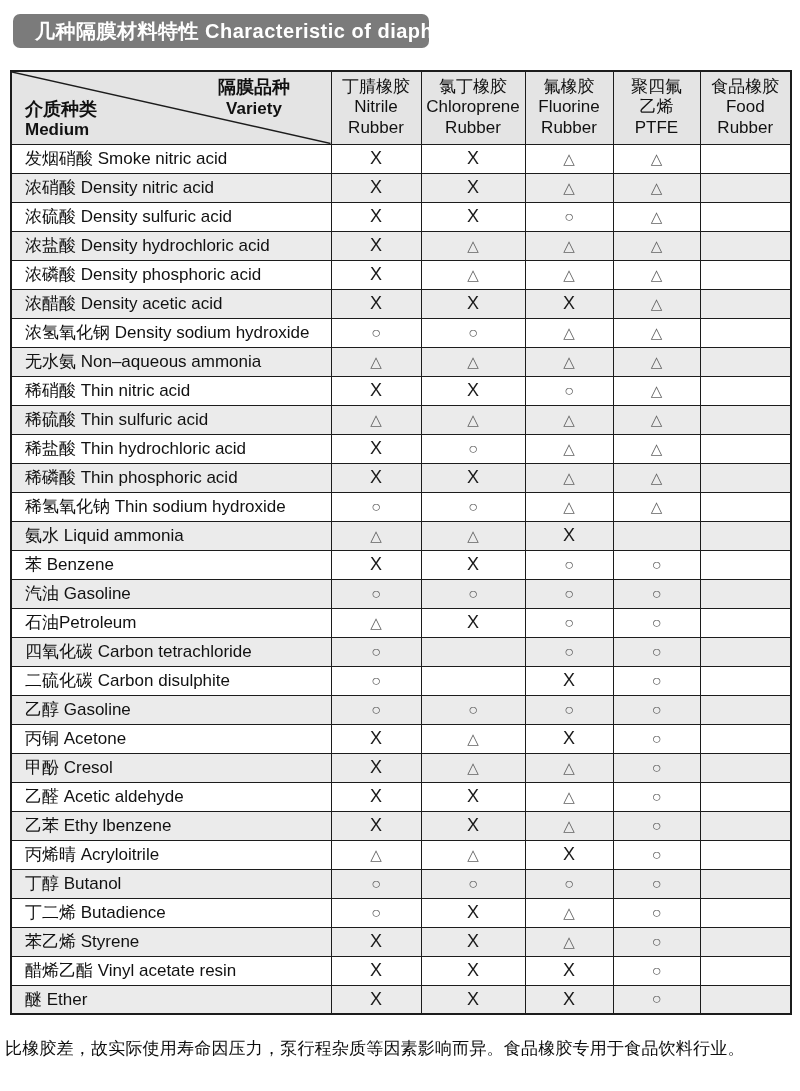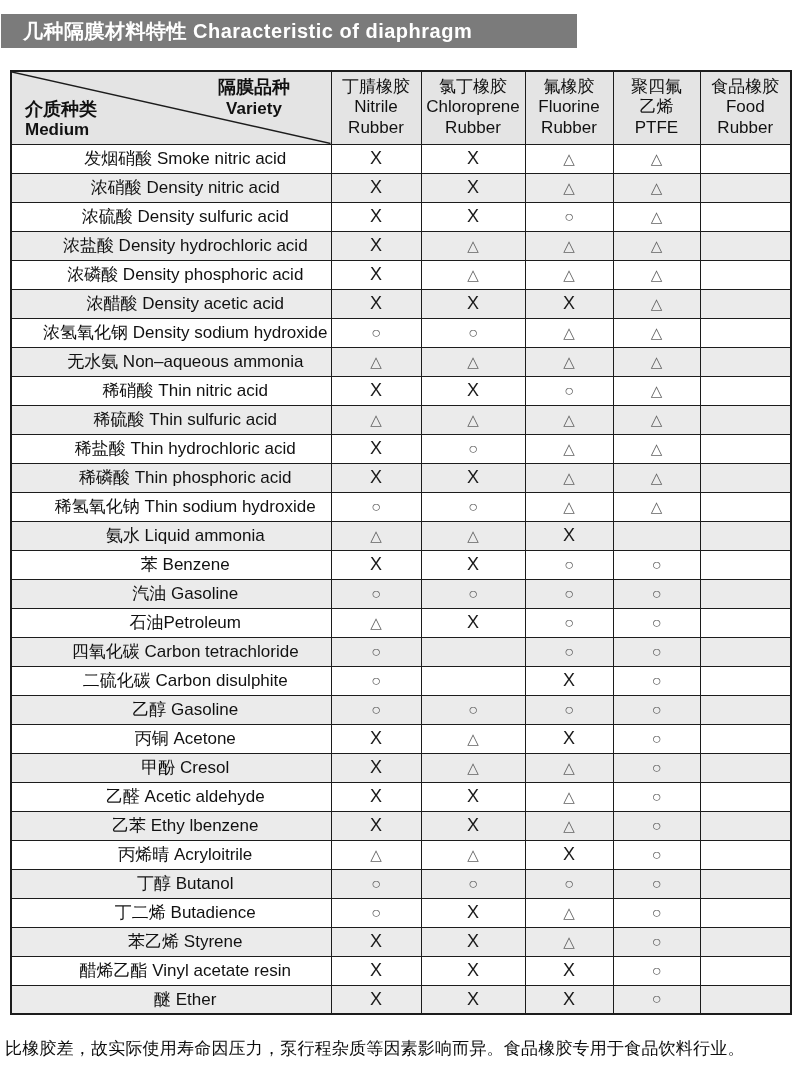--- a/index.html
+++ b/index.html
@@ -7,24 +7,24 @@
     --header-bg:#e4e4e4; --alt-bg:#ebebeb;
     --border:#1c1c1c; --symgray:#636363; --cross:#1a1a1a;
   }
   *{box-sizing:border-box; margin:0; padding:0;}
   html,body{background:#ffffff;}
   body{
     width:800px; height:1091px; position:relative; overflow:hidden;
     font-family:"Liberation Sans","DejaVu Sans",sans-serif; color:#111;
   }
   .title-bar{
-    position:absolute; left:1px; top:14px; width:576px; height:34px;
+    position:absolute; left:13px; top:14px; width:416px; height:34px;
     background:var(--title-bg); color:var(--title-fg);
     font-size:20px; font-weight:bold; line-height:34px; padding-left:22px;
-    letter-spacing:0.5px; white-space:nowrap;
+    letter-spacing:0.5px; white-space:nowrap;border-radius:7px;
   }
   table.spec{
     position:absolute; left:10px; top:70px; width:780px;
     border-collapse:collapse; table-layout:fixed;
     border:2px solid var(--border);
   }
   table.spec th, table.spec td{
     border:1px solid var(--border);
   }
   th.corner{
@@ -41,21 +41,21 @@
   }
   .corner-bl .cn{font-size:18px;}
   .corner-bl .en{font-size:17px;}
   th.colhead{
     background:var(--header-bg); font-weight:normal;
     font-size:17px; line-height:1.22; text-align:center; vertical-align:middle;
     padding:2px 2px;
   }
   tbody td{height:29px; vertical-align:middle;}
   td.medium{
-    text-align:center; padding-left:28px; font-size:17px; white-space:nowrap;
+    text-align:left; padding-left:13px; font-size:17px; white-space:nowrap;
     overflow:hidden; background:#fff;
   }
   tr.alt td{background:var(--alt-bg);}
   tr:not(.alt) td{background:#ffffff;}
   td.val{text-align:center; padding:0;}
   td.sym-x{color:var(--cross); font-size:18px; font-weight:400;}
   td.sym-tri{color:var(--symgray); font-size:15px;}
   td.sym-circ{color:var(--symgray); font-size:16px;}
   .note{
     position:absolute; left:5px; top:1035px; width:792px;

